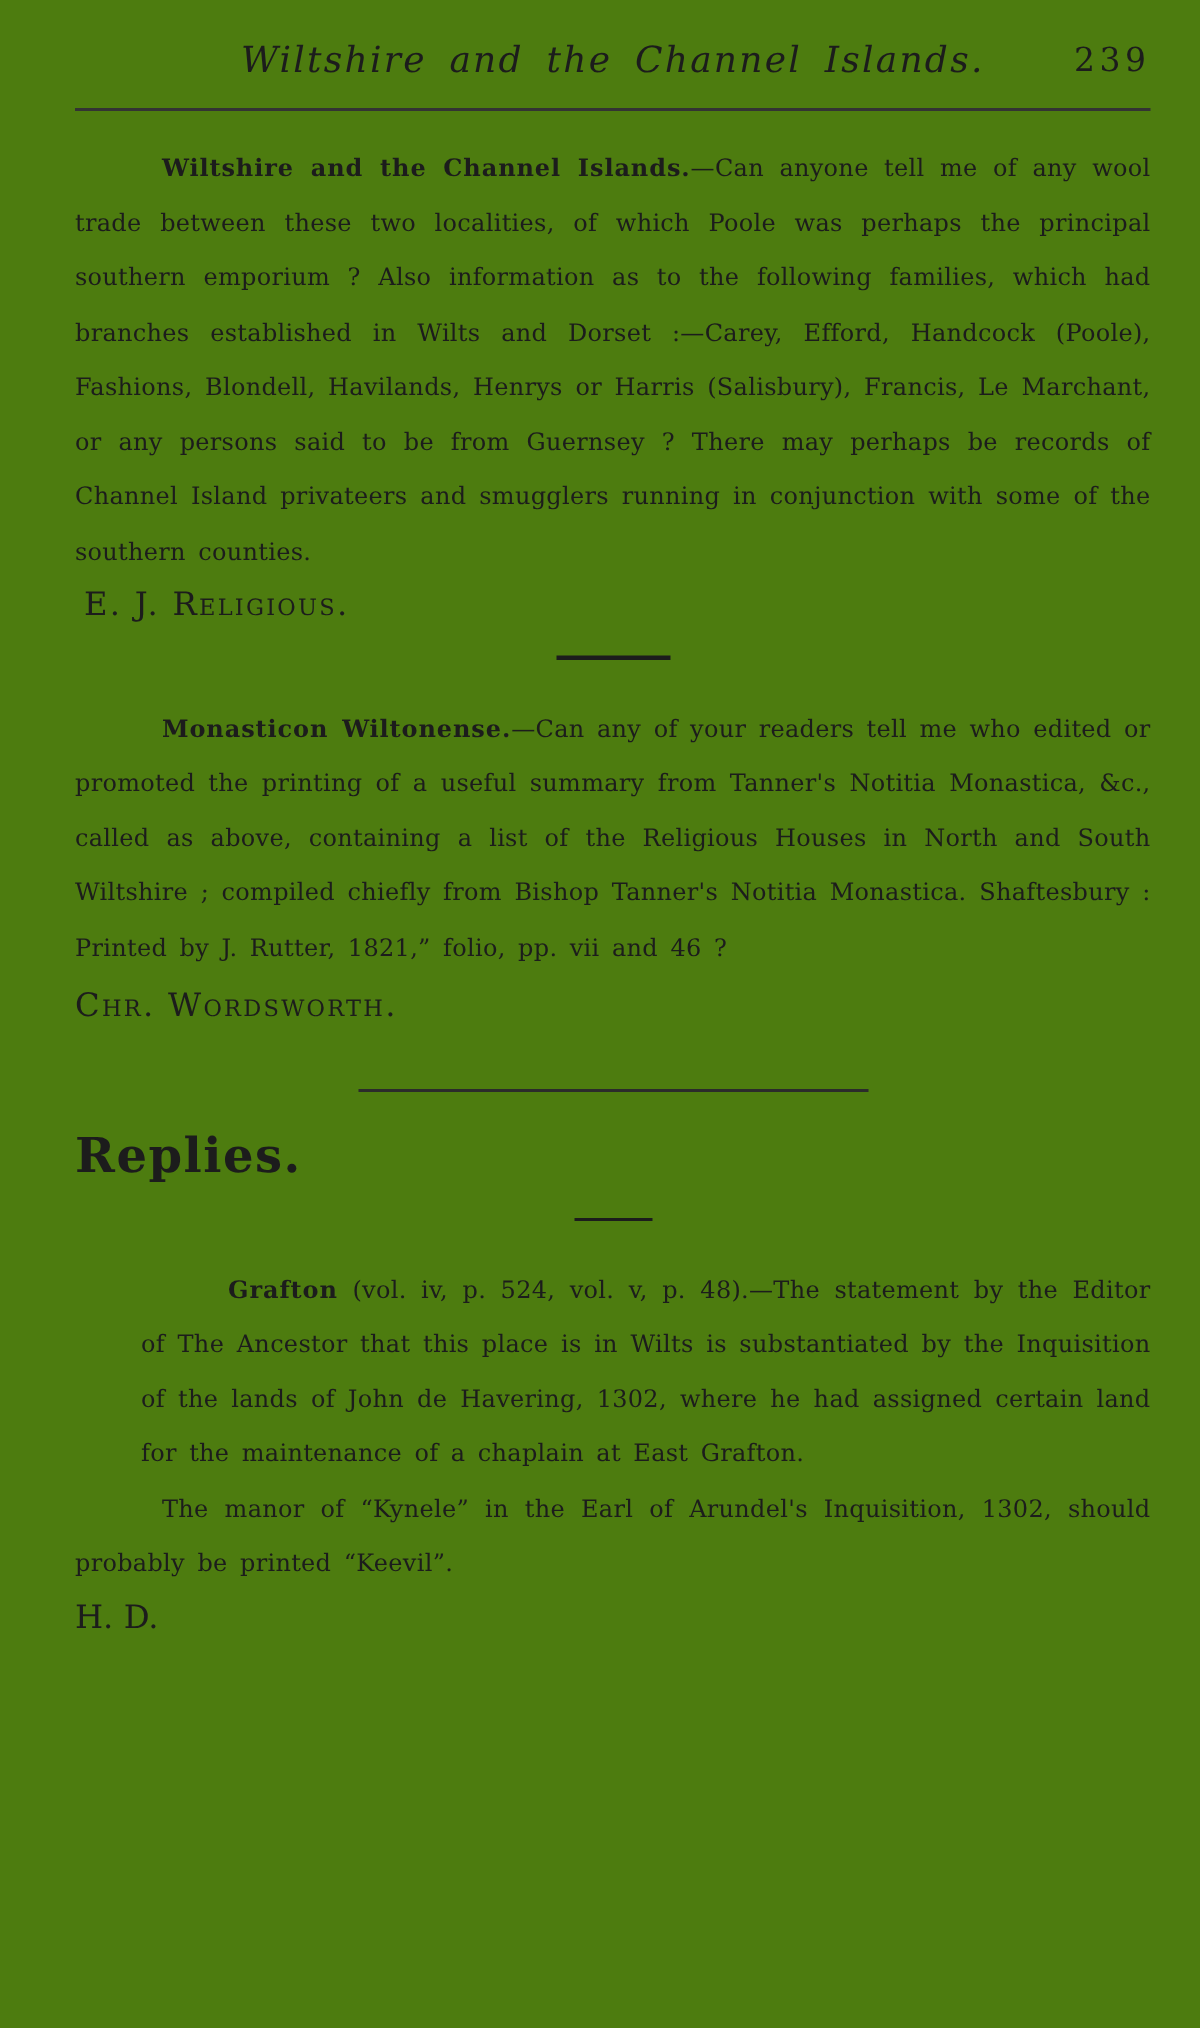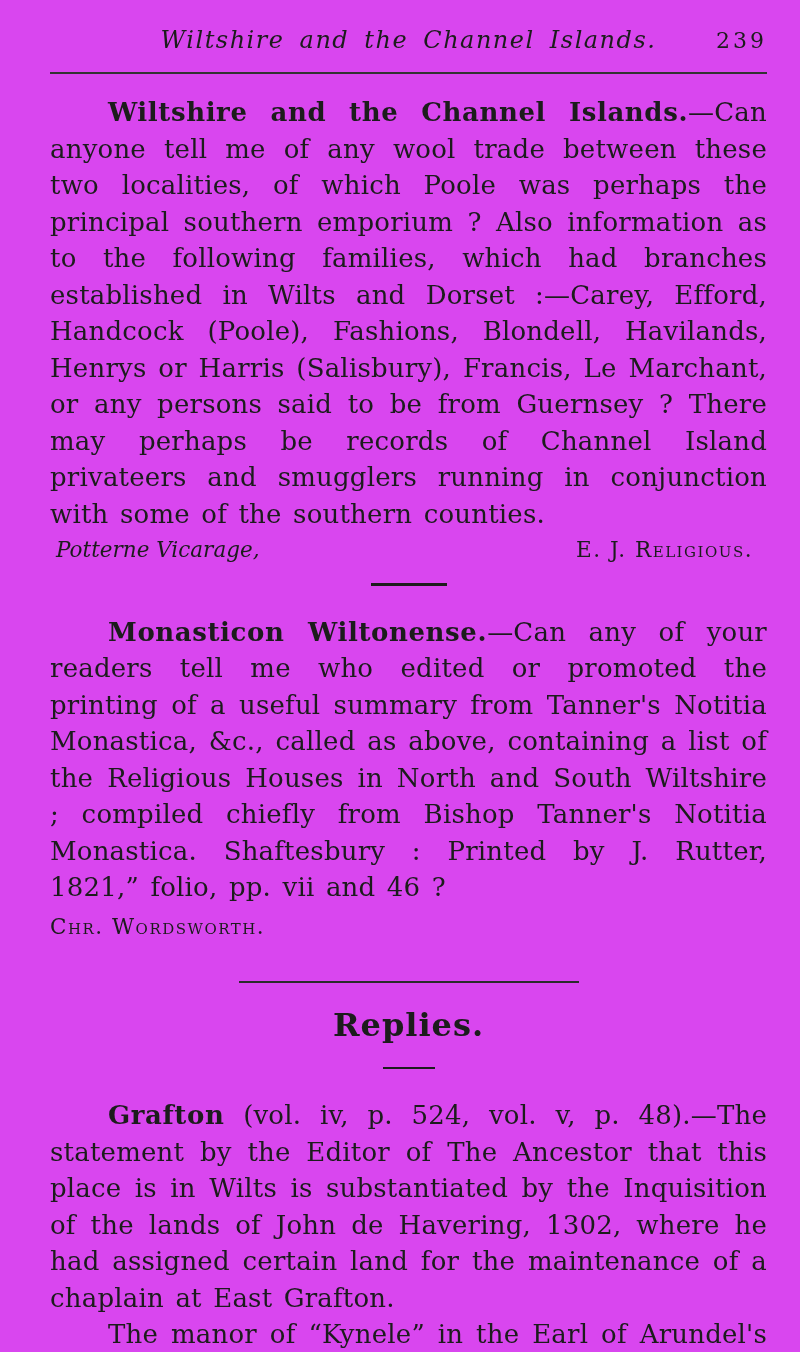--- a/index.html
+++ b/index.html
@@ -1,21 +1,21 @@
 <!DOCTYPE html>
 <html><head>
 <meta charset="utf-8">
 <style>
   html,body { margin:0; padding:0; }
   body { background:#e8e8e6; }
   .page {
     position:relative;
     width:800px; height:1352px;
     margin:0 auto;
-    background:#d946ef;
+    background:#4d7c0f;
     color:#1c1c1c;
     font-family:"DejaVu Serif", serif;
     box-sizing:border-box;
     padding:26px 33px 0 50px;
     overflow:hidden;
   }
   .page-header { position:relative; height:34px; }
   .running-title {
     text-align:center;
     font-style:italic;
@@ -25,21 +25,21 @@
   }
   .page-number {
     position:absolute; right:0; top:2px;
     font-size:22px; letter-spacing:3px;
   }
   .header-rule {
     border:none; border-top:2px solid #333;
     margin:12px 0 0 0;
   }
   .body-para {
-    font-size:26px;
+    font-size:16px;
     line-height:36.5px;
     text-align:justify;
     text-indent:58px;
     margin:0;
     word-spacing:3px;
     letter-spacing:0.2px;
   }
   .para-first { margin-top:20px; }
   .run-in-head {
     font-weight:bold;
@@ -69,51 +69,50 @@
     text-align:left;
     font-size:21.5px; line-height:36.5px;
   }
   .wordsworth { margin-top:3px; padding-right:14px; }
   .mid-rule {
     width:340px; height:0;
     border:none; border-top:2px solid #2b2b2b;
     margin:36px auto 0 auto;
   }
   .replies-heading {
-    text-align:center;
+    text-align:left;
     font-size:32px;
     font-weight:bold;
     margin:22px 0 0 0;
     letter-spacing:1px;
     line-height:40px;
   }
   .replies-dash {
     width:52px; height:0;
     border-top:2.5px solid #1c1c1c;
     margin:22px auto 0 auto;
   }
-  .grafton { margin-top:28px; }
+  .grafton { margin-top:28px;margin-left:44px; }
   .hd { padding-right:28px; }
 </style>
 </head>
 <body>
 
 <div class="page">
 
   <div class="page-header">
     <div class="running-title">Wiltshire and the Channel Islands.</div>
     <div class="page-number">239</div>
   </div>
 
   <hr class="header-rule">
 
   <p class="body-para para-first"><span class="run-in-head">Wiltshire and the Channel Islands.</span><span>—Can anyone tell me of any wool trade between these two localities, of which Poole was perhaps the principal southern emporium ? Also information as to the following families, which had branches established in Wilts and Dorset :—Carey, Efford, Handcock (Poole), Fashions, Blondell, Havilands, Henrys or Harris (Salisbury), Francis, Le Marchant, or any persons said to be from Guernsey ? There may perhaps be records of Channel Island privateers and smugglers running in conjunction with some of the southern counties.</span></p>
 
   <div class="sig-row">
-    <span class="sig-place">Potterne Vicarage,</span>
     <span class="sc">E. J. Religious.</span>
   </div>
 
   <div class="short-dash"></div>
 
   <p class="body-para monasticon"><span class="run-in-head">Monasticon Wiltonense.</span><span>—Can any of your readers tell me who edited or promoted the printing of a useful summary from Tanner's </span><span class="it">Notitia Monastica</span><span>, &amp;c., called as above, containing a list of the Religious Houses in North and South Wiltshire ; compiled chiefly from Bishop Tanner's </span><span class="it">Notitia Monastica.</span><span> Shaftesbury :  Printed by J. Rutter, 1821,” folio, pp. vii and 46 ?</span></p>
 
 
   <div class="sig-right wordsworth sc">Chr. Wordsworth.</div>
 

